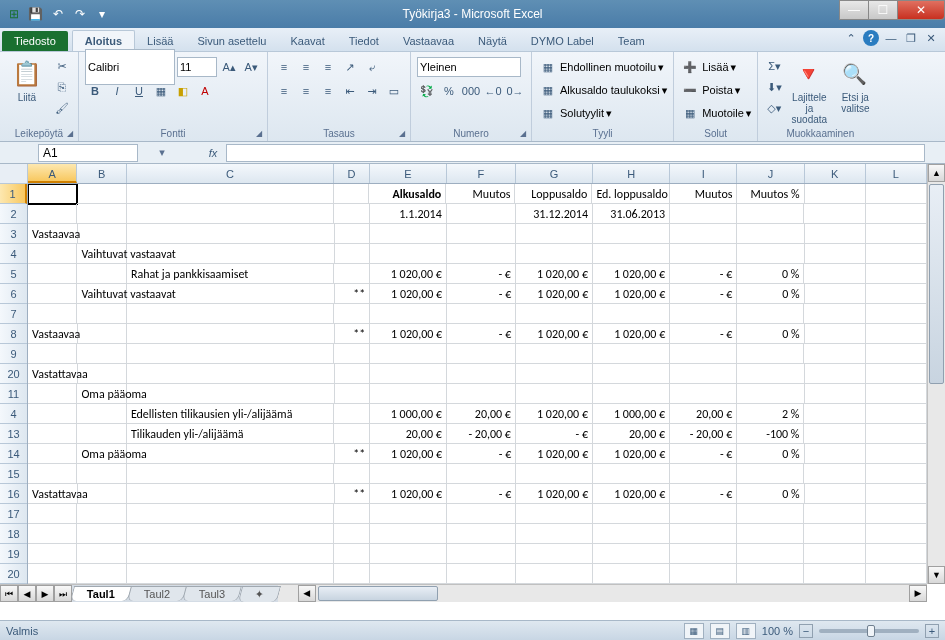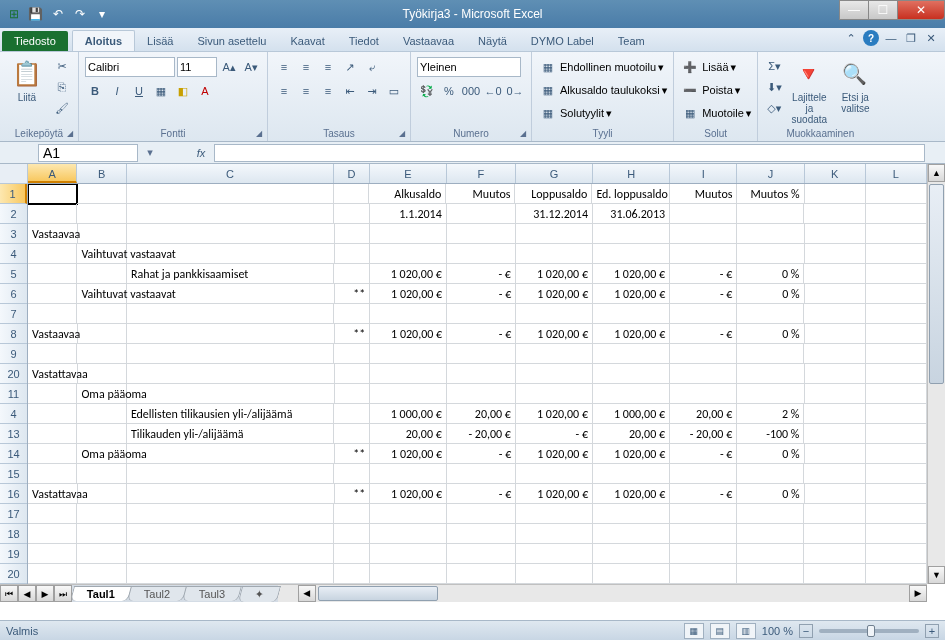--- a/index.html
+++ b/index.html
@@ -28,28 +28,28 @@
 .ribbon-group { border-right: 1px solid #c0cddc; padding: 2px 6px 1px 6px; display: flex; flex-direction: column; justify-content: space-between; position: relative; }
 .ribbon-group-label { font-size: 10px; color: #5a7090; text-align: center; padding: 1px 0; }
 .ribbon-group-body { flex: 1; display: flex; align-items: flex-start; gap: 4px; padding-top: 2px; }
 .big-btn { display: flex; flex-direction: column; align-items: center; gap: 2px; padding: 2px; width: 42px; }
 .big-btn .icon { width: 32px; height: 32px; display: flex; align-items: center; justify-content: center; font-size: 24px; }
 .big-btn .lbl { font-size: 10px; color: #3b5a7a; text-align: center; line-height: 11px; }
 .col-btns { display: flex; flex-direction: column; gap: 1px; }
 .small-row { display: flex; align-items: center; gap: 2px; height: 22px; }
 .small-row > span, .small-row > select, .small-row > input { font-size: 11px; }
 .seg { width: 20px; height: 20px; display: flex; align-items: center; justify-content: center; border: 1px solid transparent; color: #3b5a7a; }
-.font-select { width: 90px; height: 20px; border: 1px solid #a8b8c8; font-size: 11px; padding: 0 2px; background: #fff; }
+.font-select { width: 90px; height: 36px; border: 1px solid #a8b8c8; font-size: 11px; padding: 0 2px; background: #fff; }
 .size-select { width: 40px; height: 20px; border: 1px solid #a8b8c8; font-size: 11px; padding: 0 2px; background: #fff; }
 .num-select { width: 104px; height: 20px; border: 1px solid #a8b8c8; font-size: 11px; padding: 0 2px; background: #fff; }
 .dialog-launcher { position: absolute; right: 2px; bottom: 2px; width: 12px; height: 12px; font-size: 8px; color: #5a7090; display: flex; align-items: center; justify-content: center; }
 
 
 .formula-bar { height: 22px; border-bottom: 1px solid #a8b8c8; display: flex; align-items: center; background: #e8eff5; }
-.name-box { width: 100px; height: 18px; border: 1px solid #a8b8c8; background: #fff; margin: 0 4px 0 38px; padding: 0 4px; font-size: 14px; display: flex; align-items: center; }
+.name-box { width: 100px; height: 18px; border: 1px solid #a8b8c8; background: #fff; margin: 0 16px 0 38px; padding: 0 4px; font-size: 12px; display: flex; align-items: center; }
 .name-drop { width: 16px; text-align: center; color: #5a7090; }
 .fx-btn { width: 26px; text-align: center; font-style: italic; color: #3b5a7a; margin-left: 30px; }
 .formula-input { flex: 1; height: 18px; border: 1px solid #a8b8c8; background: #fff; margin-right: 20px; }
 
 
 .sheet-wrap { position: absolute; top: 164px; bottom: 38px; left: 0; right: 0; overflow: hidden; }
 .corner { position: absolute; left: 0; top: 0; width: 28px; height: 20px; background: #e8eef5; border-right: 1px solid #b8c8d8; border-bottom: 1px solid #b8c8d8; }
 .col-headers { position: absolute; left: 28px; top: 0; right: 18px; height: 20px; display: flex; background: linear-gradient(#f4f8fc, #dde7f0); border-bottom: 1px solid #9daec0; }
 .col-h { border-right: 1px solid #b8c8d8; text-align: center; font-size: 11px; color: #3b5a7a; line-height: 20px; }
 .col-h.sel { background: linear-gradient(#fde8b0, #f8c860); border-bottom: 2px solid #d08000; }
@@ -314,21 +314,21 @@
       <div class="row-h">18</div>
       <div class="row-h">19</div>
       <div class="row-h">20</div>
     </div>
   <div class="cells" id="cellgrid">
       <div class="row">
         <div class="cell cA active" style="overflow: visible;"></div>
         <div class="cell cB" style="overflow: visible;"></div>
         <div class="cell cC" style="overflow: visible;"></div>
         <div class="cell cD r"></div>
-        <div class="cell cE r" style="overflow: visible;">Alkusaldo</div>
+        <div class="cell cE r" style="overflow: visible; font-weight: bold;">Alkusaldo</div>
         <div class="cell cF r">Muutos</div>
         <div class="cell cG r" style="overflow: visible;">Loppusaldo</div>
         <div class="cell cH r" style="overflow: visible;">Ed. loppusaldo</div>
         <div class="cell cI r">Muutos</div>
         <div class="cell cJ r">Muutos %</div>
         <div class="cell cK"></div>
         <div class="cell cL"></div>
       </div>
       <div class="row">
         <div class="cell cA" style="overflow: visible;"></div>

